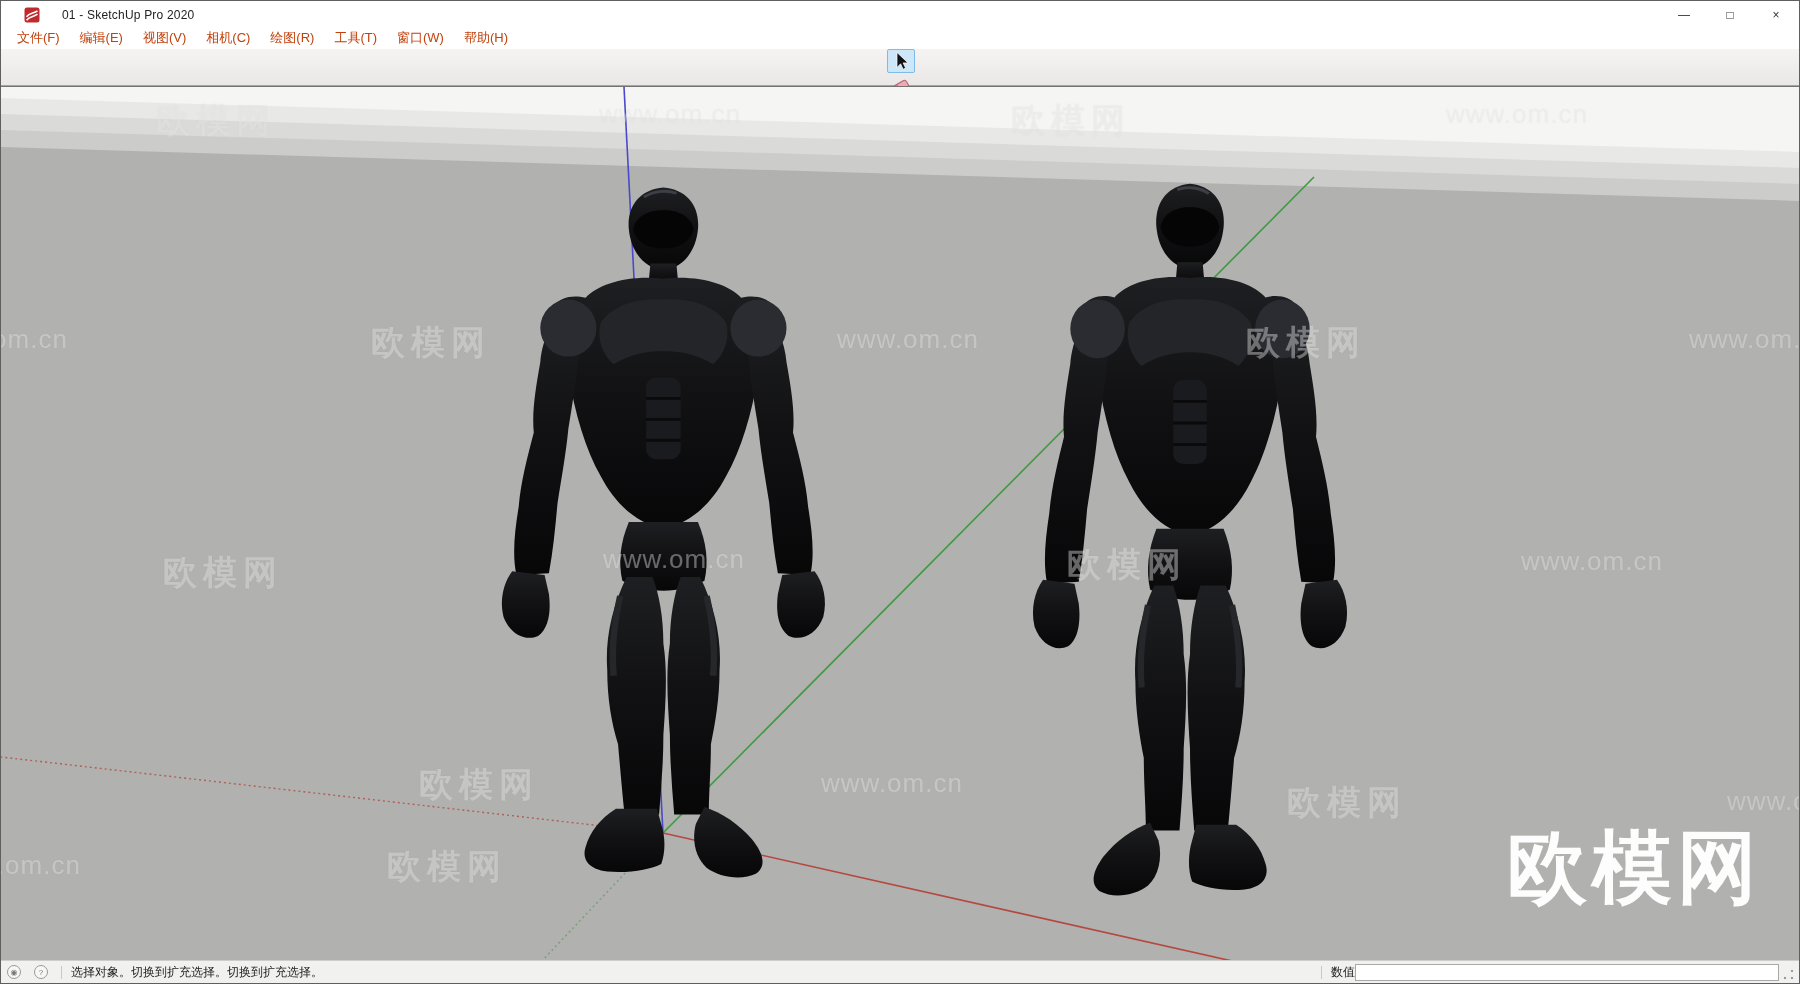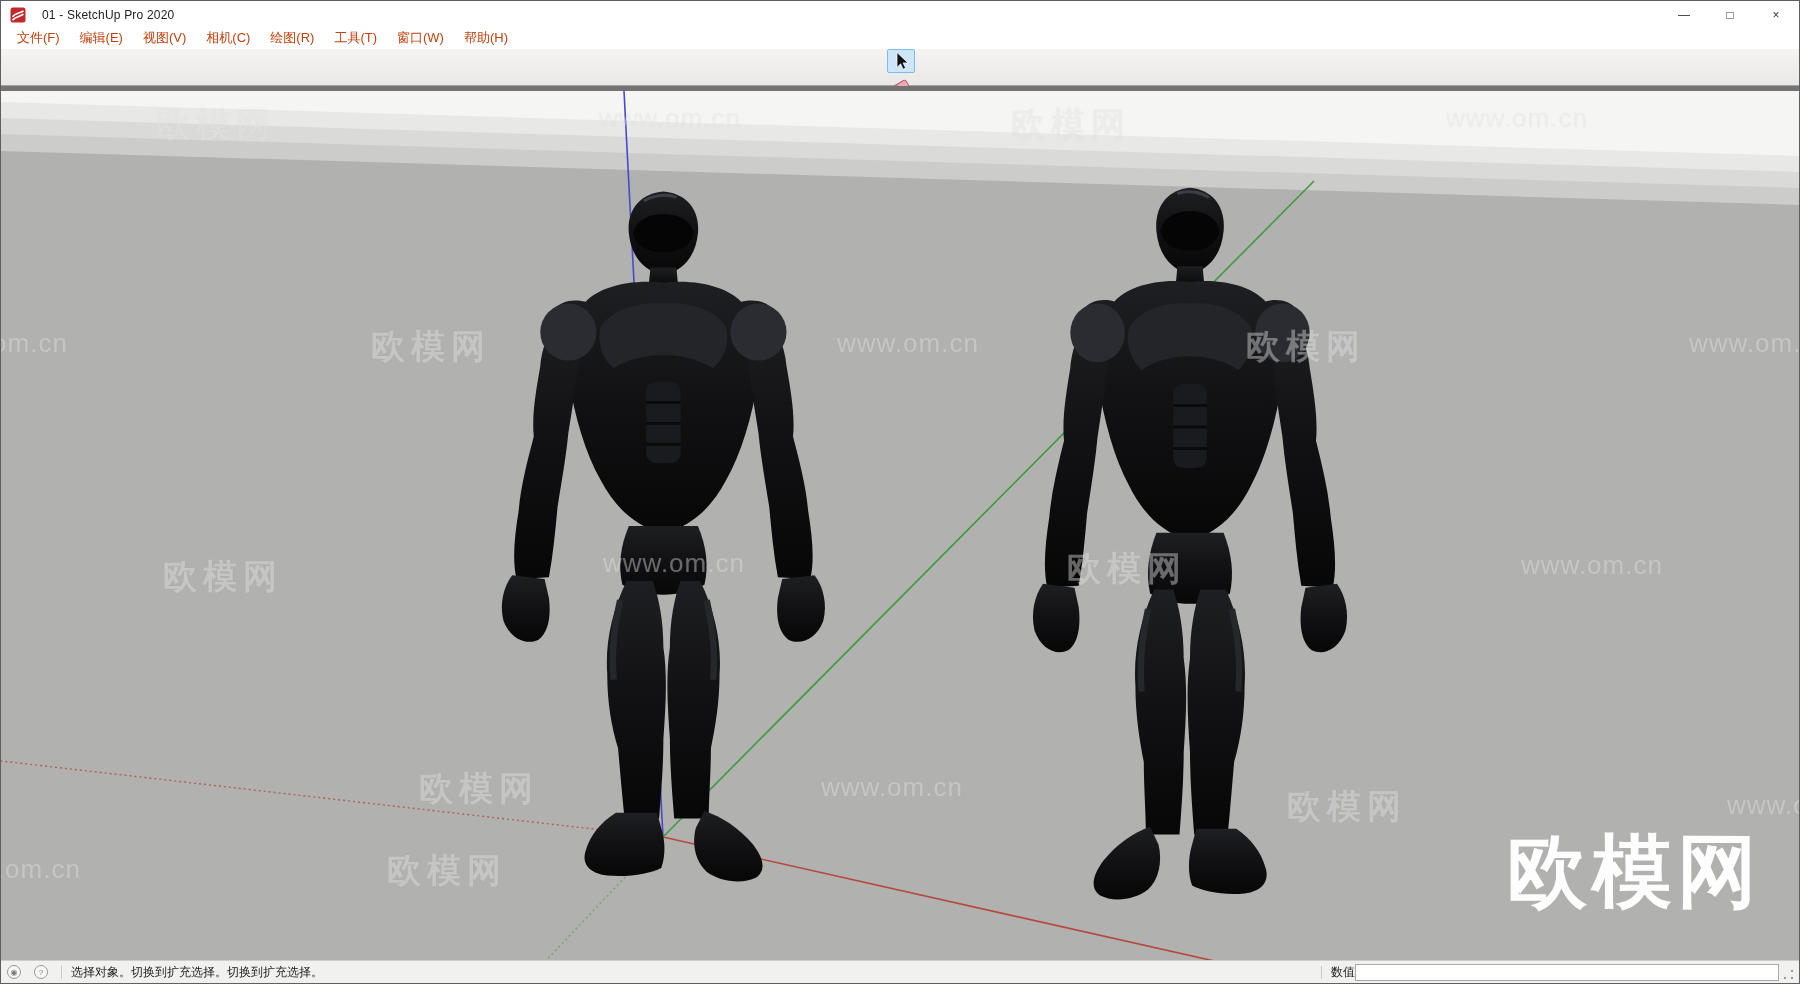--- a/index.html
+++ b/index.html
@@ -4,21 +4,21 @@
 <style>
   * { margin:0; padding:0; box-sizing:border-box; }
   html,body { background:#3a3a3a; }
   body { font-family:"Liberation Sans", sans-serif; }
   #window {
     position:relative; width:1800px; height:984px; background:#fff;
     border:1px solid #5f5f5f; overflow:hidden;
   }
   
   .titlebar { height:27px; background:#ffffff; display:flex; align-items:center;
-    padding-left:9px; gap:16px; font-size:12px; color:#222; }
+    padding-left:23px; gap:22px; font-size:12px; color:#222; }
   .titlebar .app-title { letter-spacing:.2px; }
   .winbtns { margin-left:auto; display:flex; height:27px; }
   .winbtn { width:46px; height:27px; display:flex; align-items:center; justify-content:center;
     font-size:12px; color:#333; }
   
   .menubar { height:21px; background:#ffffff; display:flex; align-items:center;
     padding-left:6px; font-size:13px; color:#c2410c; }
   .menu-item { padding:2px 10px 3px 10px; }
   
   .toolbar { height:37px; background:linear-gradient(#f5f4f3,#e9e8e6);
@@ -26,21 +26,21 @@
   .grip-v { width:4px; height:26px; border-left:2px dotted #b2b1af; margin:0 5px 0 3px; }
   .sep-v { width:1px; height:27px; background:#c6c5c3; margin:0 4px; }
   .tool { width:28px; height:28px; display:flex; align-items:center; justify-content:center;
     background:transparent; border:1px solid transparent; border-radius:2px; padding:0; margin:0 1px; }
   .tool.active { background:#cde7f9; border-color:#7fbbe8; }
   .tool svg { display:block; }
   .tool svg text { font-family:"Liberation Sans", sans-serif; }
   .dd { font-size:8px; color:#1a1a1a; margin:0 3px 0 0; transform:scaleY(.8); }
   
   .viewport { position:absolute; top:85px; left:0; right:0; bottom:23px;
-    border-top:5px solid #737373; overflow:hidden; background:#a21caf; }
+    border-top:1px solid #737373; overflow:hidden; background:#a21caf; }
   #scene { position:absolute; left:0; top:-85px; }
   .wm { position:absolute; color:rgba(255,255,255,0.34); font-weight:bold; white-space:nowrap;
     text-shadow:0 0 1px rgba(120,120,120,0.15); }
   .wm.cn  { font-size:34px; letter-spacing:6px; }
   .wm.url { font-size:26px; letter-spacing:1px; font-weight:normal; }
   .biglogo { position:absolute; color:rgba(255,255,255,0.97); font-weight:bold;
     letter-spacing:5px; line-height:1; }
   
   .statusbar { position:absolute; left:0; right:0; bottom:0; height:23px; background:#f1f1f0;
     border-top:1px solid #cdcdcb; display:flex; align-items:center; font-size:12px; color:#222;

